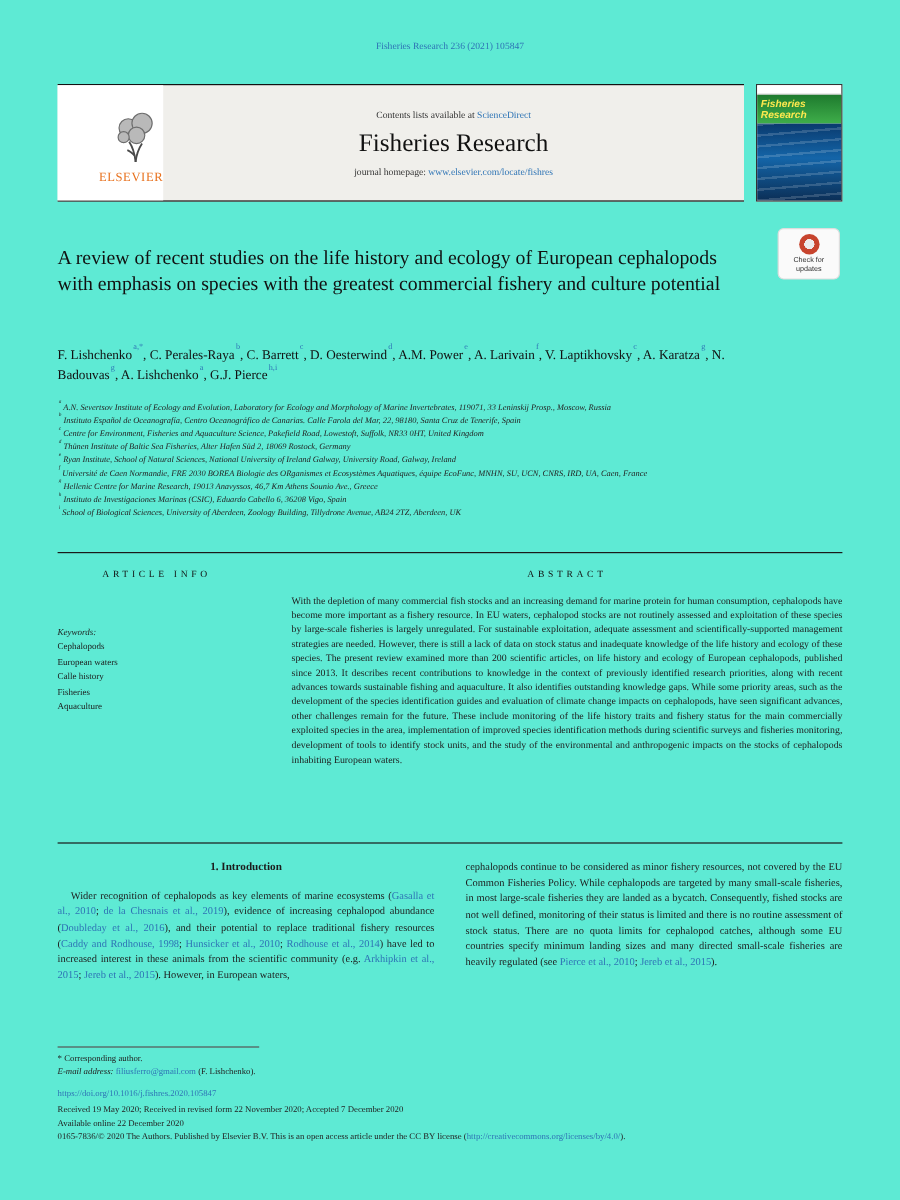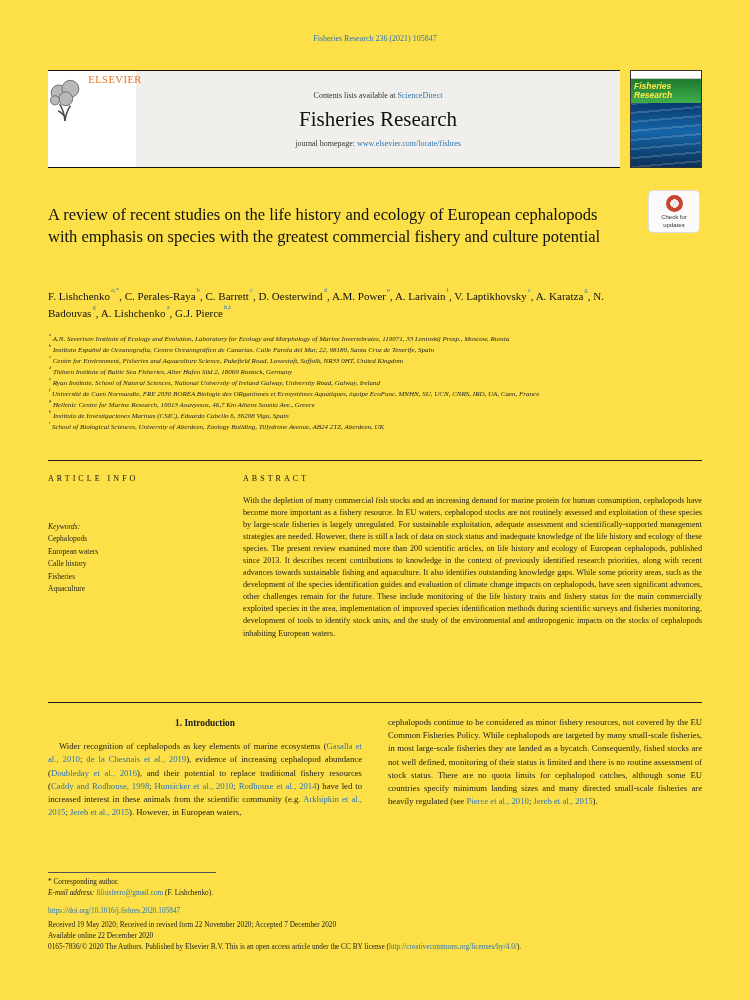--- a/index.html
+++ b/index.html
@@ -1,23 +1,23 @@
 <!DOCTYPE html>
 <html><head>
 <meta charset="utf-8">
 <style>
   html,body{margin:0;padding:0;background:#fff;}
-  .page{position:relative;width:750px;height:1000px;background:#fde047;overflow:hidden;
+  .page{position:relative;width:750px;height:1000px;background:#5eead4;overflow:hidden;
         font-family:"Liberation Serif",serif;color:#1c1c1c;}
   .lnk{color:#2e74b5;text-decoration:none;cursor:pointer;}
   .top-citation{position:absolute;top:34px;left:0;right:0;text-align:center;font-size:8px;color:#2e74b5;}
   
   .masthead{position:absolute;top:70px;left:48px;width:572px;height:96px;display:flex;
             border-top:1px solid #111;border-bottom:1px solid #111;background:#f0efeb;}
-  .logo-box{width:88px;background:#ffffff;display:flex;flex-direction:row;align-items:flex-start;justify-content:center;padding-top:2px;}
+  .logo-box{width:88px;background:#ffffff;display:flex;flex-direction:column;align-items:flex-end;justify-content:center;padding-top:2px;}
   .elsevier-word{font-size:10.5px;color:#e8721f;letter-spacing:.5px;margin-top:1px;font-family:"Liberation Serif",serif;}
   .mast-center{flex:1;display:flex;flex-direction:column;align-items:center;justify-content:center;gap:7px;}
   .contents-line,.homepage-line{font-size:8px;color:#333;}
   .journal-title{font-size:21px;color:#111;}
   
   .cover{position:absolute;top:70px;right:48px;width:70px;height:96px;border:1px solid #333;display:flex;flex-direction:column;background:#fff;}
   .cover-strip{height:7px;background:#fff;border-bottom:1px solid #ccc;}
   .cover-head{background:linear-gradient(180deg,#1e7a2e,#3fae4a);color:#ffe94e;font-family:"Liberation Sans",sans-serif;
               font-size:8.5px;font-weight:bold;font-style:italic;line-height:1.1;padding:3px 3px 2px 3px;}
   .cover-sea{flex:1;background:linear-gradient(180deg,#0a3a6e 0%,#1465a8 45%,#0b2f57 100%);position:relative;}
@@ -35,21 +35,21 @@
   .asup{font-size:.62em;position:relative;top:-.45em;margin-left:1px;}
   .affils{position:absolute;top:334px;left:48px;width:646px;font-size:7px;font-style:italic;color:#222;}
   .aff-line{line-height:1.52;}
   
   .rule1{position:absolute;left:48px;right:48px;top:460px;border-top:1px solid #1a1a1a;}
   .rule2{position:absolute;left:48px;right:48px;top:702px;border-top:1px solid #1a1a1a;}
   
   .info{position:absolute;left:48px;right:48px;top:474px;display:flex;gap:30px;}
   .info-left{width:165px;flex:none;}
   .info-right{flex:1;}
-  .sec-head{font-size:8px;letter-spacing:.38em;color:#111;margin-bottom:12px;}
+  .sec-head{font-size:8px;letter-spacing:.38em;color:#111;margin-bottom:12px;text-align:center;}
   .kw-label{font-style:italic;font-size:7.5px;line-height:1.65;margin-top:38px;}
   .kw-list{font-size:7.5px;line-height:1.65;}
   .abstract{font-size:8.2px;line-height:1.47;text-align:justify;color:#1c1c1c;}
   
   .body-cols{position:absolute;left:48px;right:48px;top:716px;display:flex;gap:26px;}
   .col{flex:1;font-size:8.7px;line-height:1.52;text-align:justify;color:#1c1c1c;}
   .intro-head{font-size:9.3px;font-weight:bold;margin-bottom:10px;text-align:center;}
   .indent{text-indent:11px;}
   
   .footnote{position:absolute;left:48px;top:872px;width:340px;font-size:7.3px;line-height:1.5;color:#222;}

